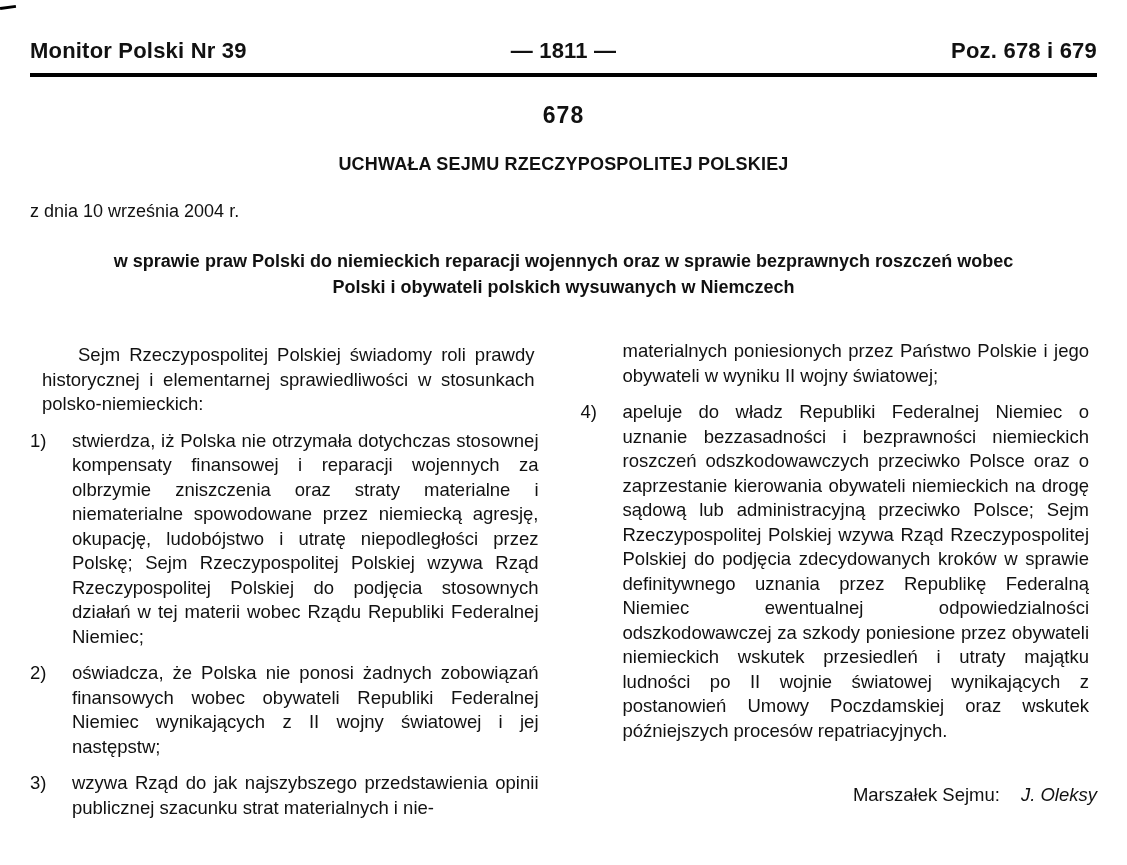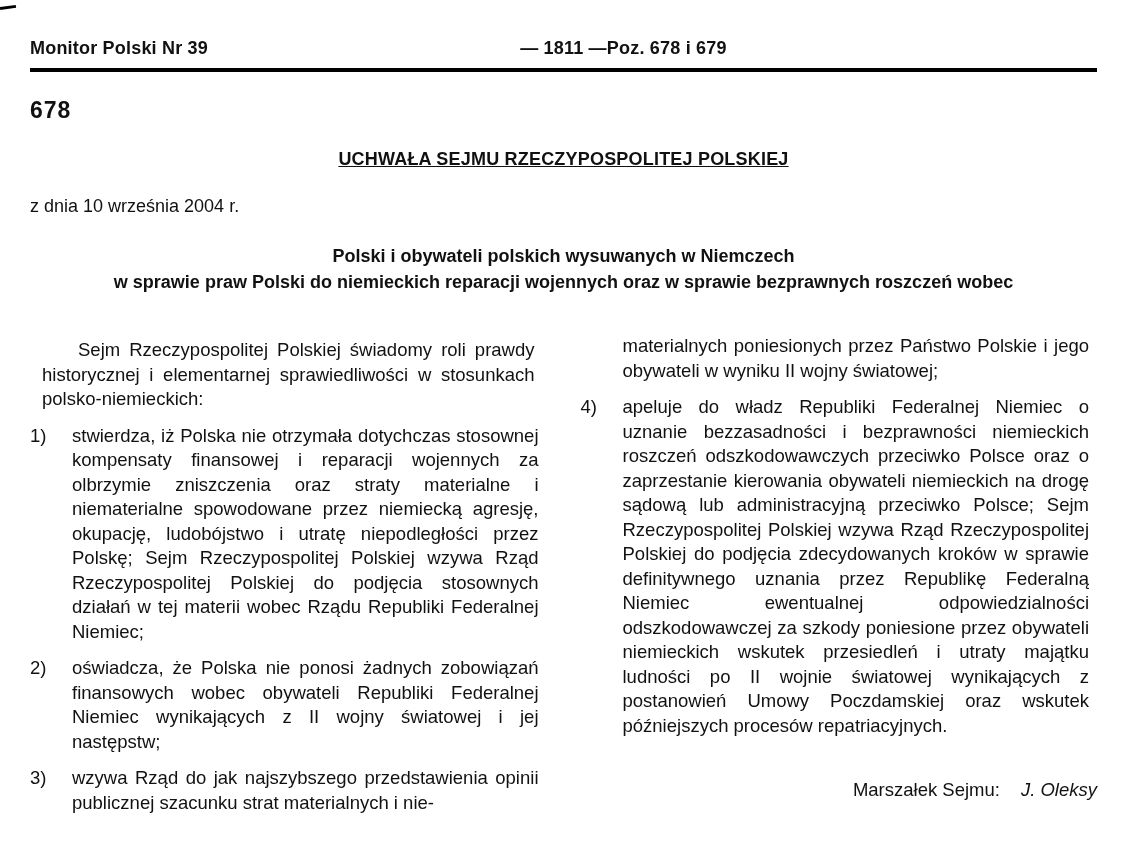--- a/index.html
+++ b/index.html
@@ -24,45 +24,45 @@
     height: 3px;
     background: #000;
     transform: rotate(-8deg);
   }
   .page {
     padding: 38px 30px 0 30px;
   }
   .running-head {
     display: flex;
     align-items: baseline;
-    font-size: 18px;
+    font-size: 22px;
     font-weight: bold;
     letter-spacing: 0.2px;
   }
   .running-head .left  { flex: 1; text-align: left; }
   .running-head .mid   { flex: 0 0 auto; text-align: left; }
-  .running-head .right { flex: 1; text-align: left; }
+  .running-head .right { flex: 1; text-align: right; }
   .header-rule {
     height: 4px;
     background: #000;
     margin-top: 9px;
   }
   .act-number {
+    text-align: center;
     font-size: 23px;
     font-weight: bold;
     margin-top: 25px;
     letter-spacing: 1px;
   }
   .act-title {
     text-align: center;
     font-size: 18px;
     font-weight: bold;
     margin-top: 25px;
     letter-spacing: 0.2px;
-    text-decoration: underline;
   }
   .act-date {
     text-align: left;
     font-size: 18px;
     margin-top: 26px;
   }
   .act-subject {
     text-align: center;
     font-size: 18px;
     font-weight: bold;
@@ -126,22 +126,22 @@
 
   <div class="header-rule"></div>
 
   <div class="act-number">678</div>
 
   <div class="act-title">UCHWAŁA SEJMU RZECZYPOSPOLITEJ POLSKIEJ</div>
 
   <div class="act-date">z dnia 10 września 2004 r.</div>
 
   <div class="act-subject">
+    <div>w sprawie praw Polski do niemieckich reparacji wojennych oraz w sprawie bezprawnych roszczeń wobec</div>
     <div>Polski i obywateli polskich wysuwanych w Niemczech</div>
-    <div>w sprawie praw Polski do niemieckich reparacji wojennych oraz w sprawie bezprawnych roszczeń wobec</div>
   </div>
 
   <div class="columns">
 
     <div class="col">
       <p class="intro">Sejm Rzeczypospolitej Polskiej świadomy roli prawdy historycznej i elementarnej sprawiedliwości w stosunkach polsko-niemieckich:</p>
 
       <div class="item">
         <span class="num">1)</span>
         <p>stwierdza, iż Polska nie otrzymała dotychczas stosownej kompensaty finansowej i reparacji wojennych za olbrzymie zniszczenia oraz straty materialne i niematerialne spowodowane przez niemiecką agresję, okupację, ludobójstwo i utratę niepodległości przez Polskę; Sejm Rzeczypospolitej Polskiej wzywa Rząd Rzeczypospolitej Polskiej do podjęcia stosownych działań w tej materii wobec Rządu Republiki Federalnej Niemiec;</p>

